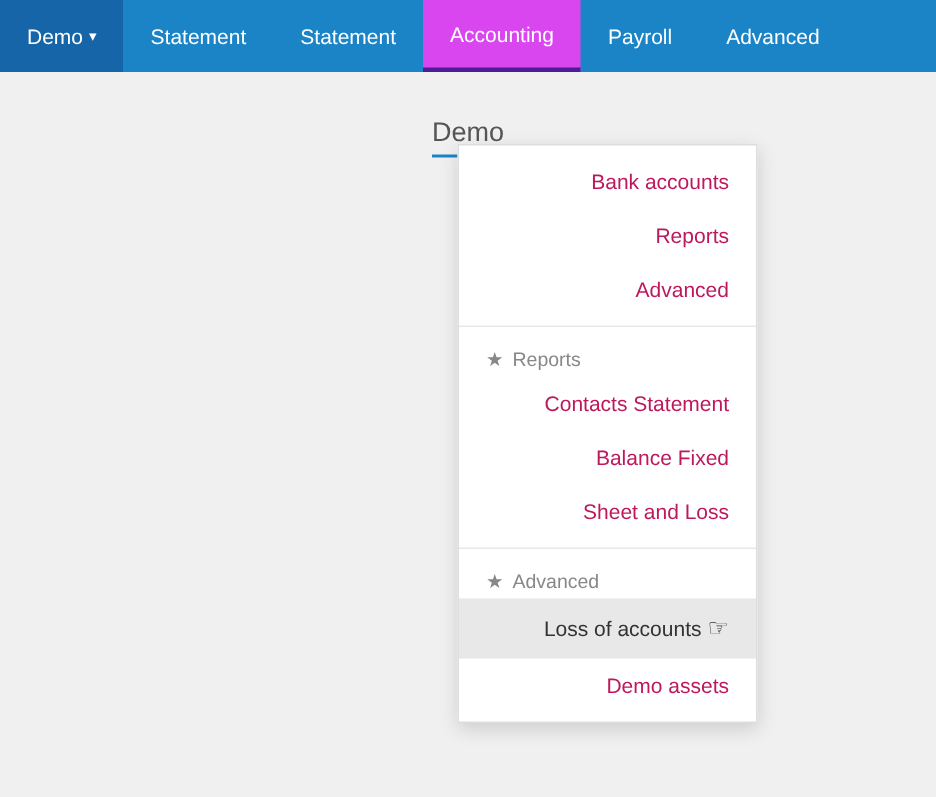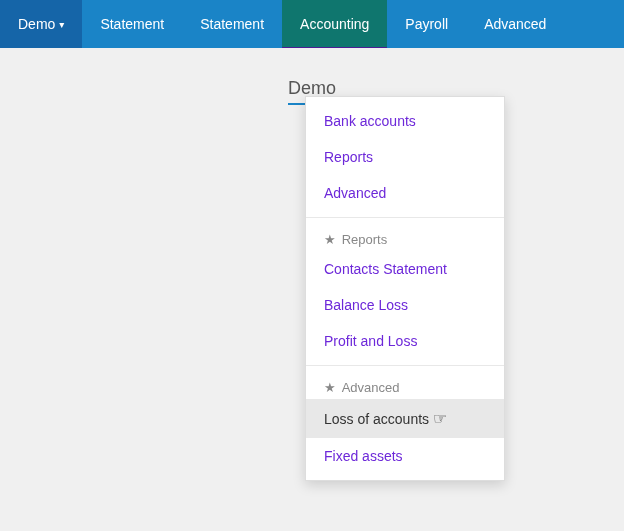--- a/index.html
+++ b/index.html
@@ -1,18 +1,19 @@
 <!DOCTYPE html>
 <html><head>
   <meta charset="utf-8">
   <style>
     * {
       margin: 0;
       padding: 0;
       box-sizing: border-box;
+      text-align: right;
     }
 
     body {
       font-family: -apple-system, BlinkMacSystemFont, 'Segoe UI', Arial, sans-serif;
       font-size: 14px;
       background: #f5f5f5;
       width: 624px;
       height: 531px;
       overflow: hidden;
     }
@@ -33,22 +34,22 @@
       padding: 0 18px;
       color: #fff;
       cursor: pointer;
       font-size: 14px;
       font-weight: 500;
       white-space: nowrap;
       position: relative;
     }
 
     .nav-item.active {
-      background: #0f766e;
-      border-bottom: 1px solid #4c1d95;
+      background: #d946ef;
+      border-bottom: 3px solid #4c1d95;
     }
 
     .nav-item.demo {
       background: #1565a8;
     }
 
     .nav-item .chevron {
       margin-left: 4px;
       font-size: 10px;
     }
@@ -95,21 +96,21 @@
       border-bottom: 1px solid #e8e8e8;
     }
 
     .dropdown-section:last-child {
       border-bottom: none;
     }
 
     .dropdown-item {
       display: block;
       padding: 10px 18px;
-      color: #6d28d9;
+      color: #be185d;
       cursor: pointer;
       font-size: 14px;
       text-decoration: none;
     }
 
     .dropdown-item.highlighted {
       background: #e8e8e8;
       color: #333;
     }
 
@@ -171,25 +172,25 @@
         <div class="dropdown-item"><span>Bank accounts</span></div>
         <div class="dropdown-item"><span>Reports</span></div>
         <div class="dropdown-item"><span>Advanced</span></div>
       </div>
       <div class="dropdown-section">
         <div class="section-header">
           <span class="star">★</span>
           <span>Reports</span>
         </div>
         <div class="dropdown-item"><span>Contacts Statement</span></div>
-        <div class="dropdown-item"><span>Balance Loss</span></div>
-        <div class="dropdown-item"><span>Profit and Loss</span></div>
+        <div class="dropdown-item"><span>Balance Fixed</span></div>
+        <div class="dropdown-item"><span>Sheet and Loss</span></div>
       </div>
       <div class="dropdown-section">
         <div class="section-header">
           <span class="star">★</span>
           <span>Advanced</span>
         </div>
         <div class="dropdown-item highlighted"><span>Loss of accounts</span><span class="cursor-icon">☞</span></div>
-        <div class="dropdown-item"><span>Fixed assets</span></div>
+        <div class="dropdown-item"><span>Demo assets</span></div>
       </div>
     </div>
 </div>
 
 </body></html>

